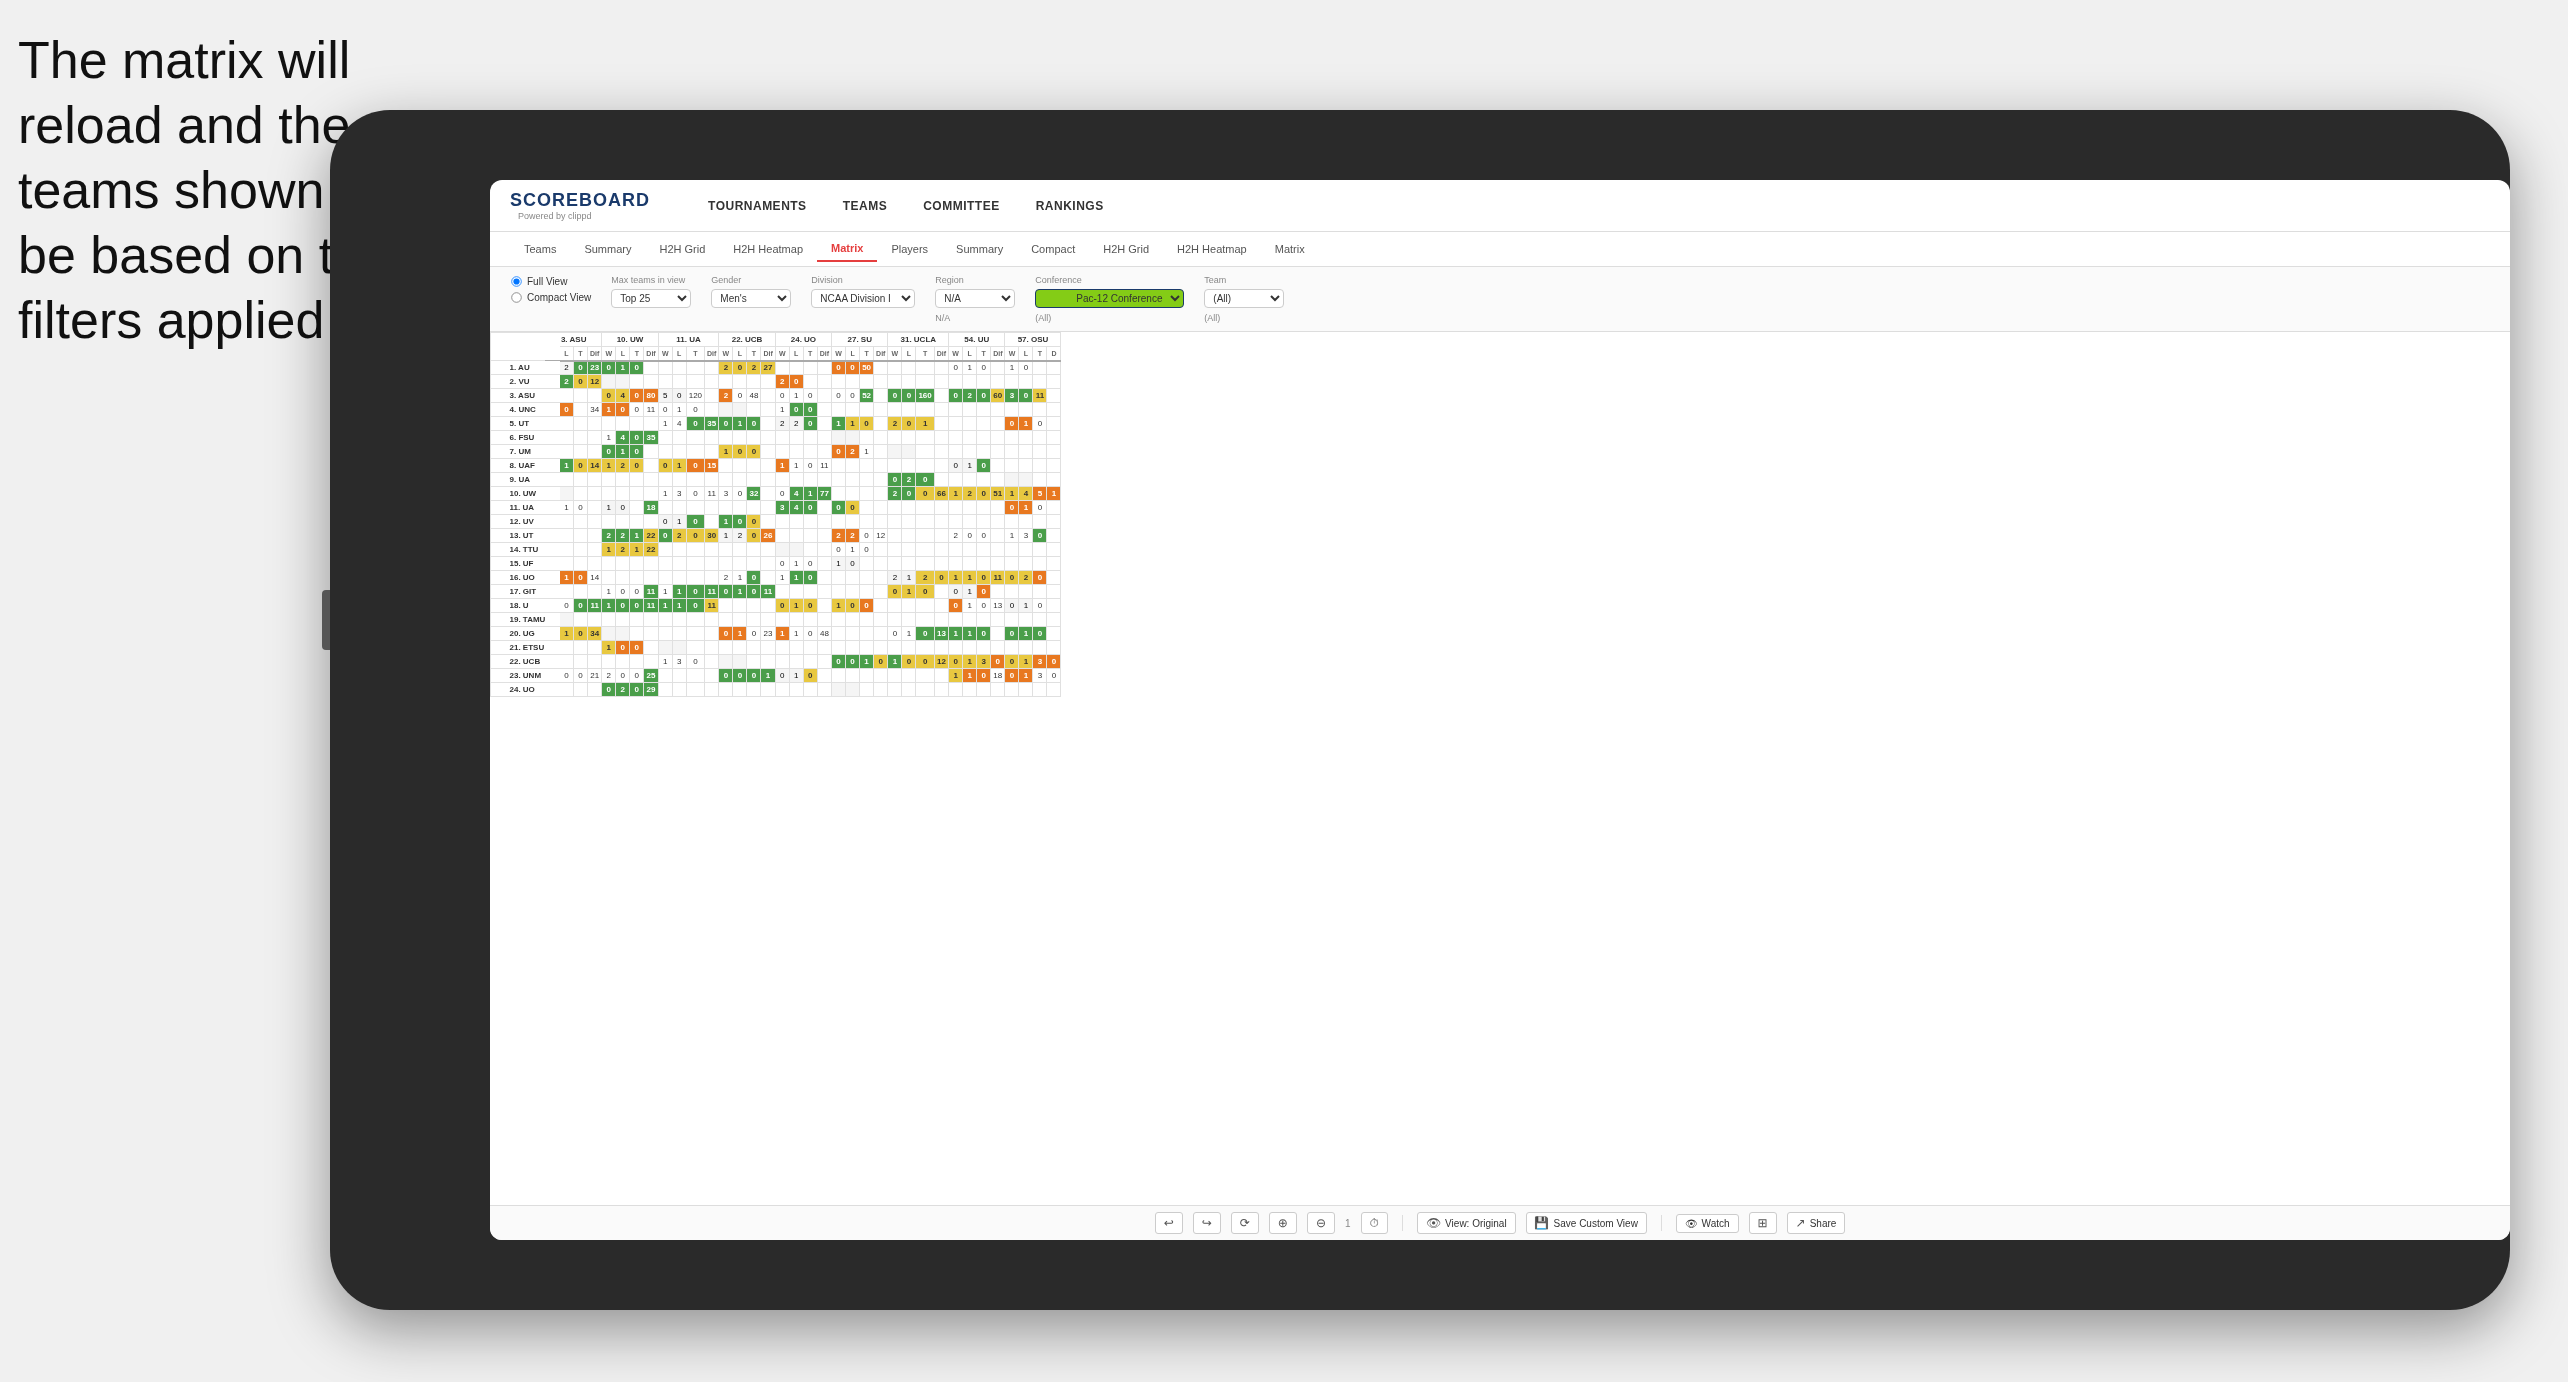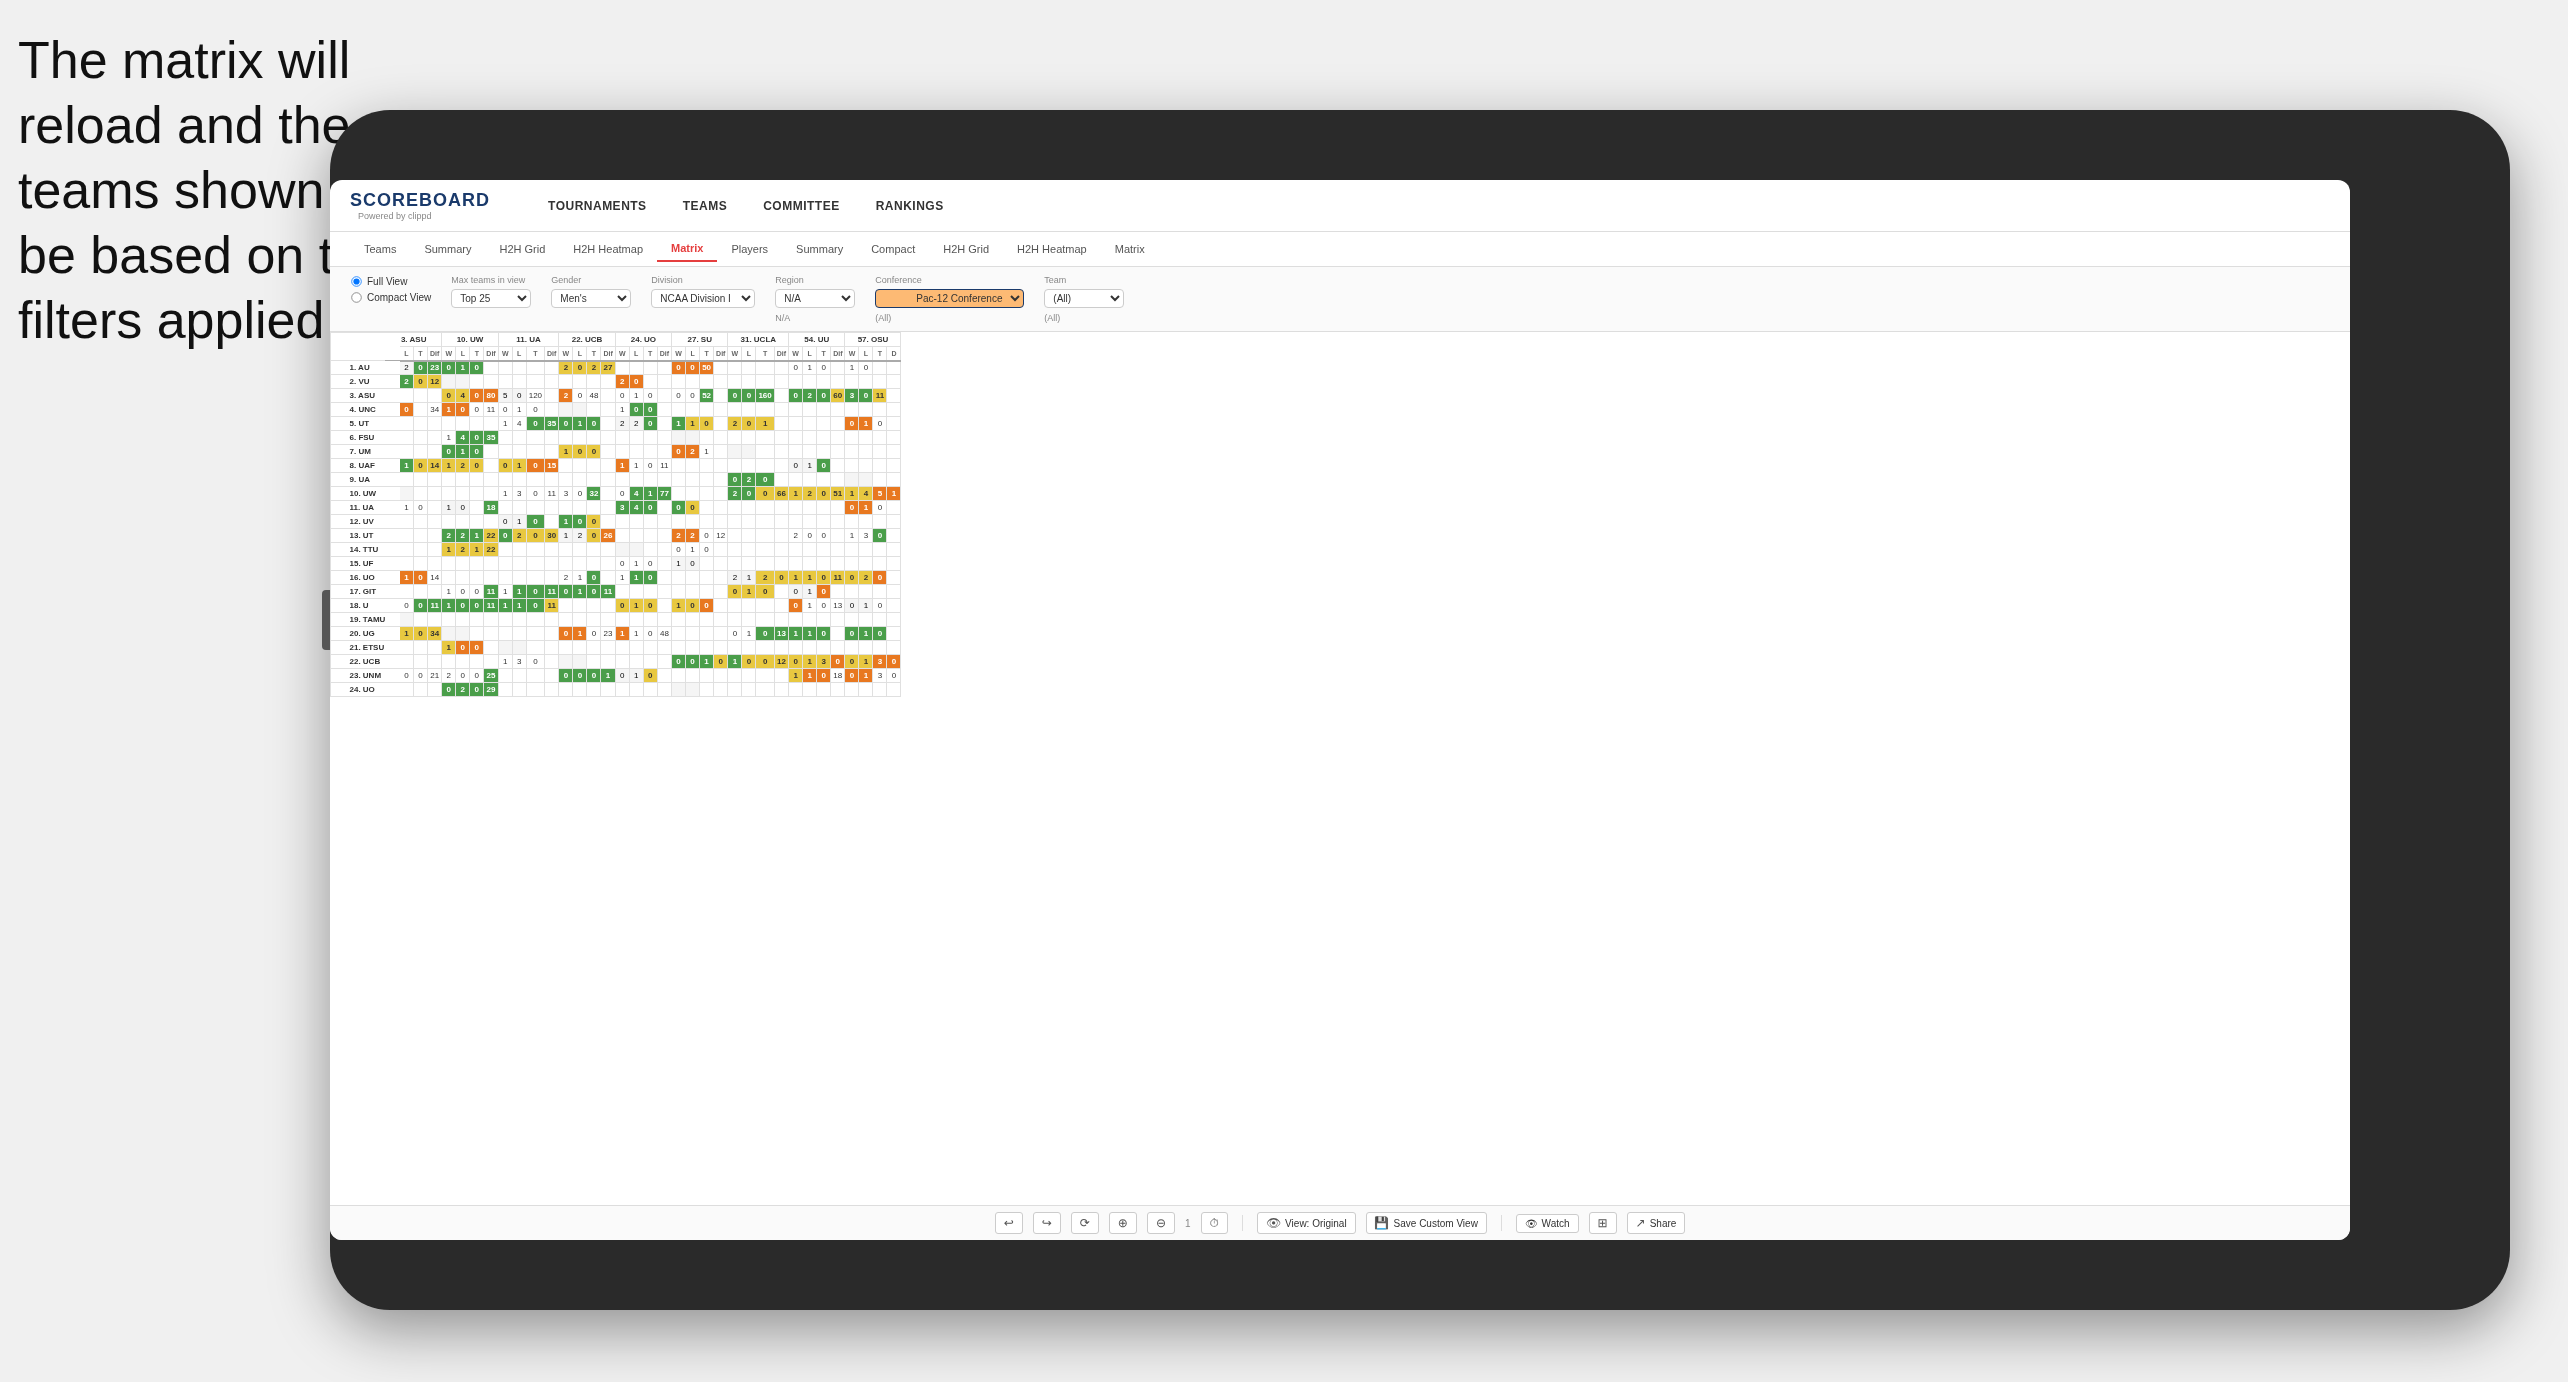--- a/index.html
+++ b/index.html
@@ -43,21 +43,21 @@
       position: absolute;
       top: 110px;
       left: 330px;
       width: 2180px;
       height: 1200px;
       background: #2a2a2a;
       border-radius: 60px;
       box-shadow: 0 20px 60px rgba(0,0,0,0.4);
       display: flex;
       align-items: center;
-      justify-content: flex-start;
+      justify-content: flex-end;
     }
     .tablet-screen {
       width: 2020px;
       height: 1060px;
       background: #fff;
       border-radius: 12px;
       overflow: hidden;
       display: flex;
       flex-direction: column;
     }
@@ -166,21 +166,21 @@
       font-size: 10px;
       padding: 2px 4px;
       border: 1px solid #ccc;
       border-radius: 4px;
       background: #fff;
       color: #333;
       min-width: 80px;
     }
     .filter-select.highlighted {
       border-color: #1a3a6b;
-      background: #fdba74;
+      background: #84cc16;
       padding-left: 36px;
     }
 
     
     .matrix-container {
       flex: 1;
       overflow: auto;
       position: relative;
       background: #fff;
     }

